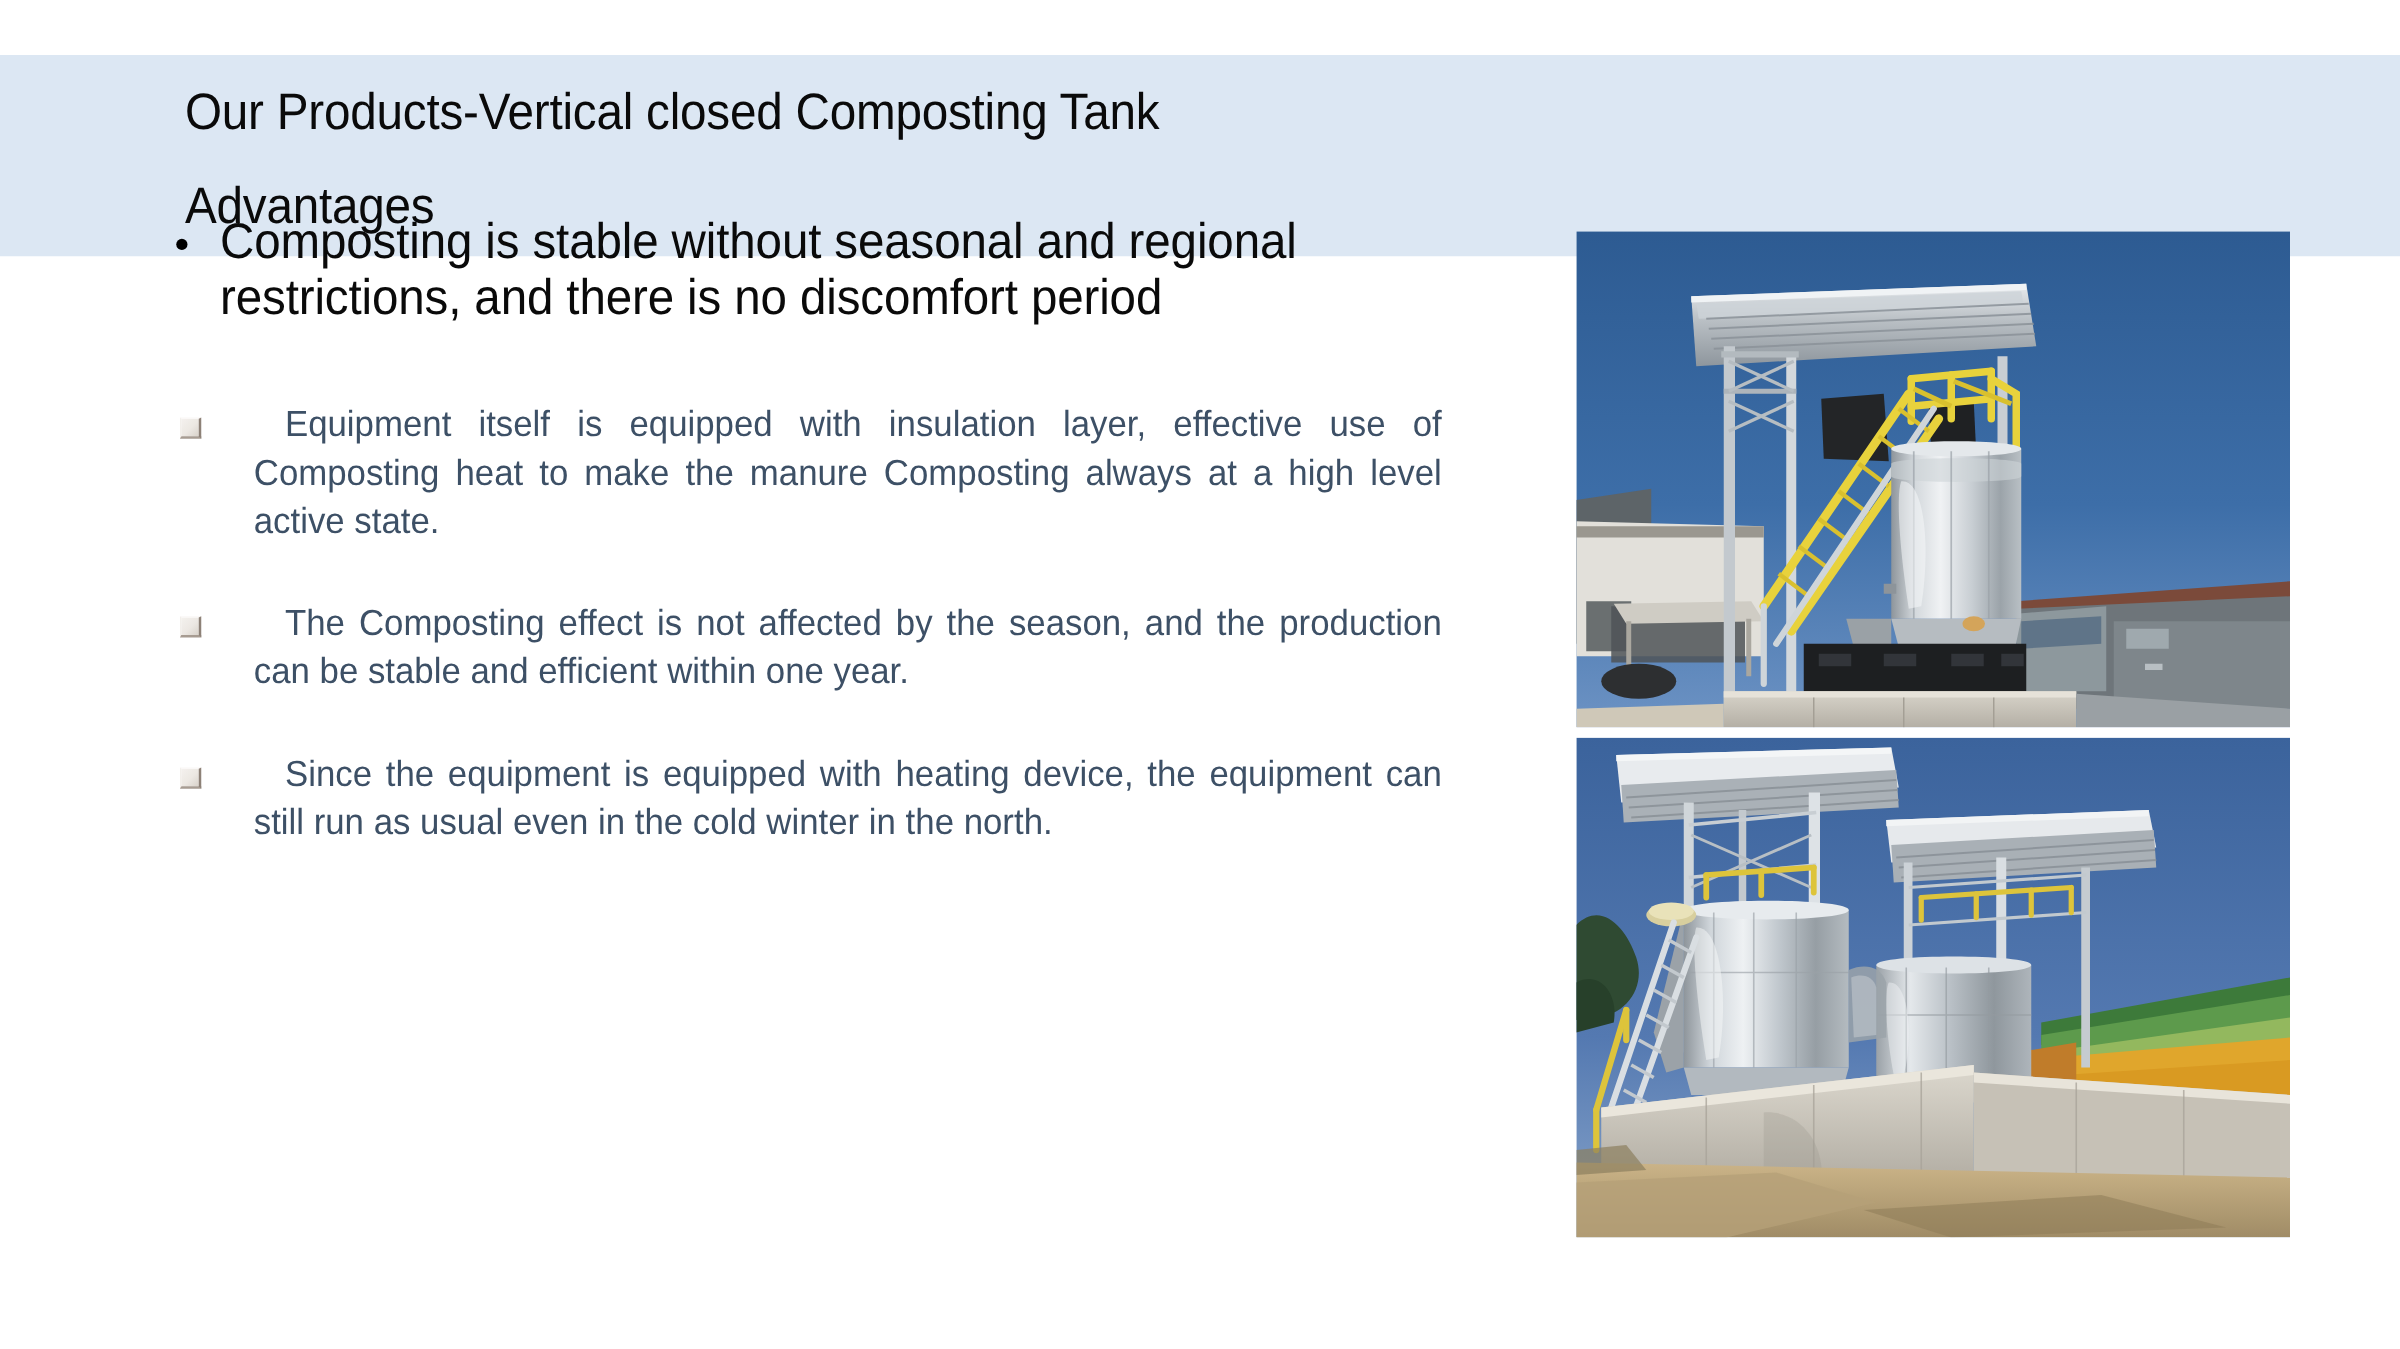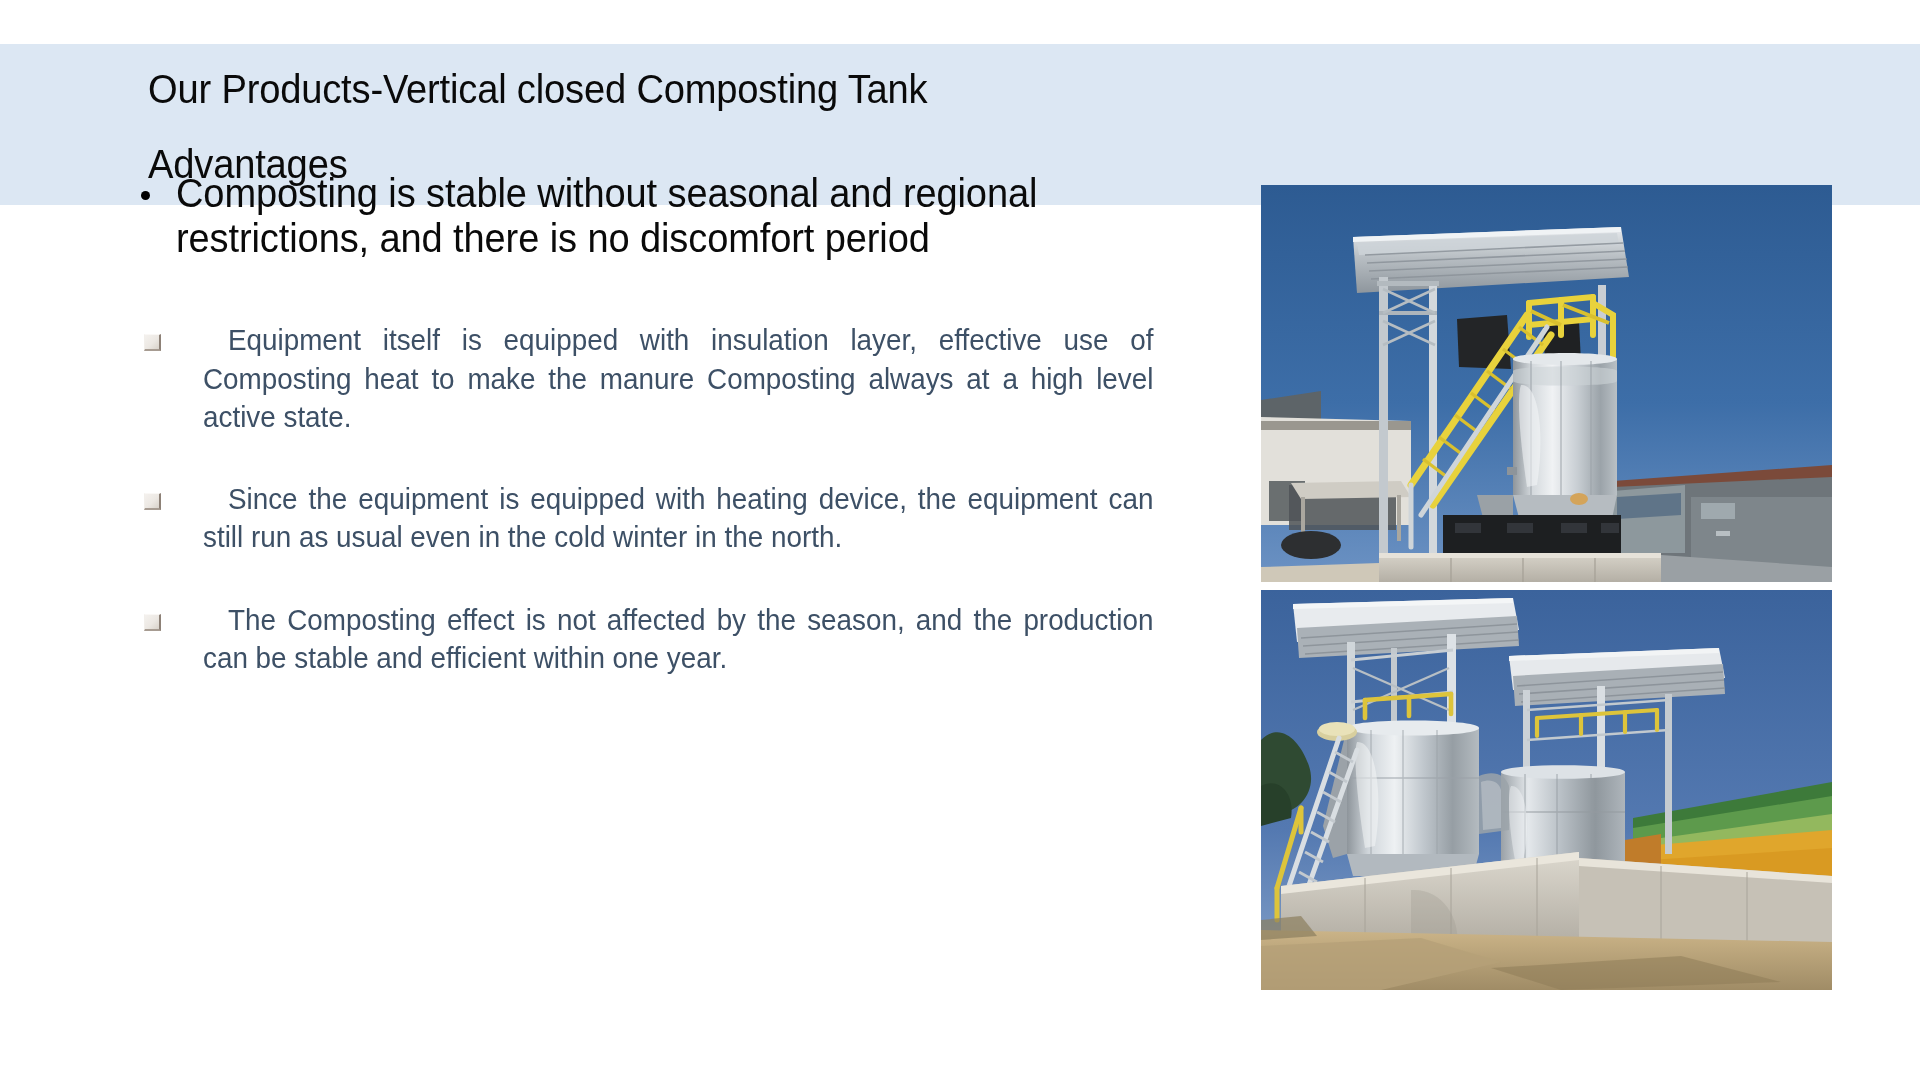--- a/index.html
+++ b/index.html
@@ -163,26 +163,26 @@
 
     <ul class="sub-list">
 
       <li class="sub-item">
         <span class="sub-marker"></span>
         <div class="sub-text"><span class="lead-space"></span><span>Equipment itself is equipped with insulation layer, effective use of Composting heat to make the manure Composting always at a high level active state.</span></div>
       </li>
 
       <li class="sub-item">
         <span class="sub-marker"></span>
-        <div class="sub-text"><span class="lead-space"></span><span>Since the equipment is equipped with heating device, the equipment can still run as usual even in the cold winter in the north.</span></div>
+        <div class="sub-text"><span class="lead-space"></span><span>The Composting effect is not affected by the season, and the production can be stable and efficient within one year.</span></div>
       </li>
 
       <li class="sub-item">
         <span class="sub-marker"></span>
-        <div class="sub-text"><span class="lead-space"></span><span>The Composting effect is not affected by the season, and the production can be stable and efficient within one year.</span></div>
+        <div class="sub-text"><span class="lead-space"></span><span>Since the equipment is equipped with heating device, the equipment can still run as usual even in the cold winter in the north.</span></div>
       </li>
 
     </ul>
   </div>
 
   <div class="photo-col">
 
     <div class="photo photo-top">
       <svg viewBox="0 0 571 397" preserveAspectRatio="none">
         <defs>

